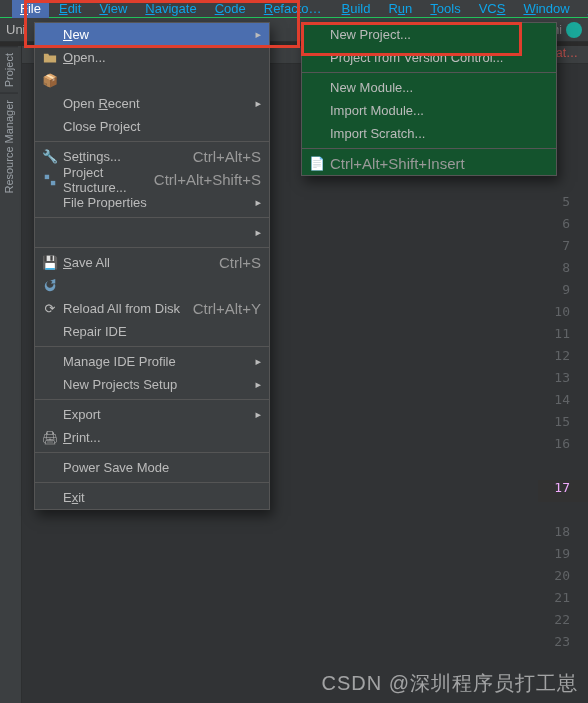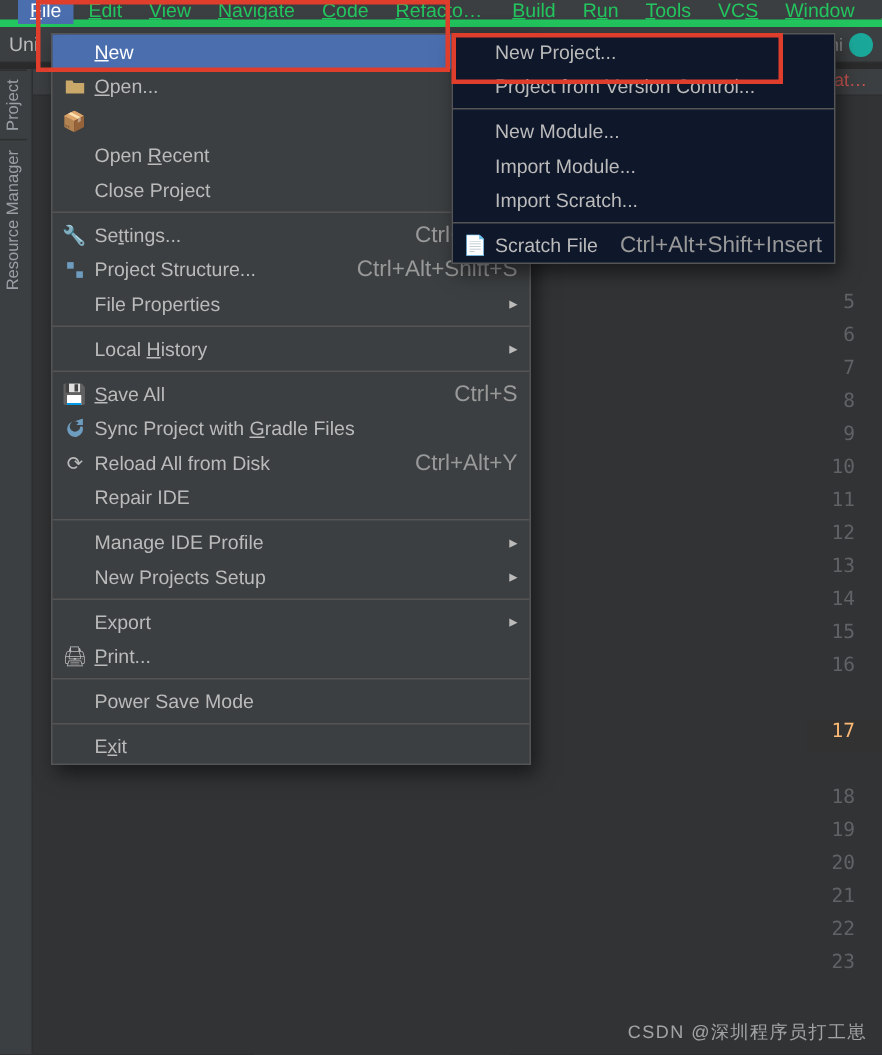--- a/index.html
+++ b/index.html
@@ -10,28 +10,28 @@
     font-size: 13px;
     color: #bbbbbb;
     overflow: hidden;
     position: relative;
   }
   .menubar {
     display: flex;
     align-items: center;
     height: 18px;
     background: #3c3f41;
-    border-bottom: 5px solid #22c55e;
+    border-bottom: 1px solid #22c55e;
     padding-left: 4px;
     gap: 2px;
   }
   .android-icon { width: 14px; height: 14px; margin: 0 4px 0 2px; }
   .menu-item {
     padding: 2px 8px;
-    color: #22c55e;
+    color: #0ea5e9;
     white-space: nowrap;
   }
   .menu-item.active { background: #4b6eaf; color: #fff; }
   .mnemonic { text-decoration: underline; }
   .toolbar2 {
     display: flex;
     align-items: center;
     height: 24px;
     background: #3c3f41;
     border-bottom: 1px solid #2d2f30;
@@ -75,25 +75,25 @@
     width: 50px;
     background: #313335;
     color: #606366;
     font-family: Consolas, monospace;
     font-size: 13px;
     text-align: right;
     padding-right: 18px;
     padding-top: 130px;
   }
   .gutter div { height: 22px; }
-  .gutter .hl { background:#323232; color:#fdba74; width:50px; text-align:right; padding-right:18px; margin-left:-0px;}
+  .gutter .hl { background:#323232; color:#f0abfc; width:50px; text-align:right; padding-right:18px; margin-left:-0px;}
   .dropdown {
     position: absolute;
     left: 34px; top: 22px;
-    width: 320px;
+    width: 236px;
     background: #3c3f41;
     border: 1px solid #555;
     box-shadow: 3px 6px 12px rgba(0,0,0,0.5);
     z-index: 10;
   }
   .dd-item {
     display: flex;
     align-items: center;
     height: 23px;
     padding: 0 8px 0 6px;
@@ -103,38 +103,38 @@
   .dd-item.selected { background: #4b6eaf; color: #fff; }
   .dd-item .ico { width: 18px; display:flex; align-items:center; justify-content:center; margin-right:4px;}
   .dd-item .lbl { flex: 1; }
   .dd-item .shortcut { color: #999; font-size: 15px; }
   .dd-item .arrow { margin-left:auto; color:#bbb; font-size:11px;}
   .sep { height:1px; background:#555; margin:3px 0; }
   .submenu {
     position: absolute;
     left: 301px; top: 22px;
     width: 256px;
-    background: #0f172a;
+    background: #14532d;
     border: 1px solid #555;
     box-shadow: 3px 6px 12px rgba(0,0,0,0.5);
     z-index: 11;
   }
   .highlight-box {
     position: absolute;
     border: 3px solid #e03e2d;
     pointer-events: none;
     z-index: 30;
   }
   .hb1 { left: 24px; top: 0; width: 276px; height: 48px; }
   .hb2 { left: 301px; top: 22px; width: 221px; height: 34px; }
   .watermark {
     position: absolute;
     right: 10px; bottom: 6px;
     color: rgba(255,255,255,0.55);
-    font-size: 12px;
+    font-size: 20px;
     letter-spacing: 1px;
     z-index: 40;
   }
   .nmi-text { color:#888; font-size:12px; }
   .svg-ico { width:14px; height:14px; }
 </style>
 </head>
 <body>
 
 <div class="menubar">
@@ -241,36 +241,34 @@
     <span class="shortcut">Ctrl+Alt+Shift+S</span>
   </div>
   <div class="dd-item">
     <span class="ico"></span>
     <span class="lbl">File Properties</span>
     <span class="arrow">▸</span>
   </div>
   <div class="sep"></div>
   <div class="dd-item">
     <span class="ico"></span>
-    <span class="lbl">Local <span class="mnemonic">H</span>istory</span>
     <span class="arrow">▸</span>
   </div>
   <div class="sep"></div>
   <div class="dd-item">
     <span class="ico">💾</span>
     <span class="lbl"><span class="mnemonic">S</span>ave All</span>
     <span class="shortcut">Ctrl+S</span>
   </div>
   <div class="dd-item">
     <span class="ico">
         <svg class="svg-ico" viewBox="0 0 16 16">
           <path fill="#6e9cbe" d="M8 2a6 6 0 1 0 5.7 4H12a4 4 0 1 1-1.2-2.8L9 5h5V0z"></path>
         </svg>
       </span>
-    <span class="lbl">Sync Project with <span class="mnemonic">G</span>radle Files</span>
   </div>
   <div class="dd-item">
     <span class="ico">⟳</span>
     <span class="lbl">Reload All from Disk</span>
     <span class="shortcut">Ctrl+Alt+Y</span>
   </div>
   <div class="dd-item">
     <span class="ico"></span>
     <span class="lbl">Repair IDE</span>
   </div>
@@ -325,21 +323,20 @@
     <span class="ico"></span>
     <span class="lbl">Import Module...</span>
   </div>
   <div class="dd-item">
     <span class="ico"></span>
     <span class="lbl">Import Scratch...</span>
   </div>
   <div class="sep"></div>
   <div class="dd-item">
     <span class="ico">📄</span>
-    <span class="lbl">Scratch File</span>
     <span class="shortcut">Ctrl+Alt+Shift+Insert</span>
   </div>
 </div>
 
 <div class="highlight-box hb1"></div>
 <div class="highlight-box hb2"></div>
 
 <div class="watermark">CSDN @深圳程序员打工崽</div>
 
 </body></html>

